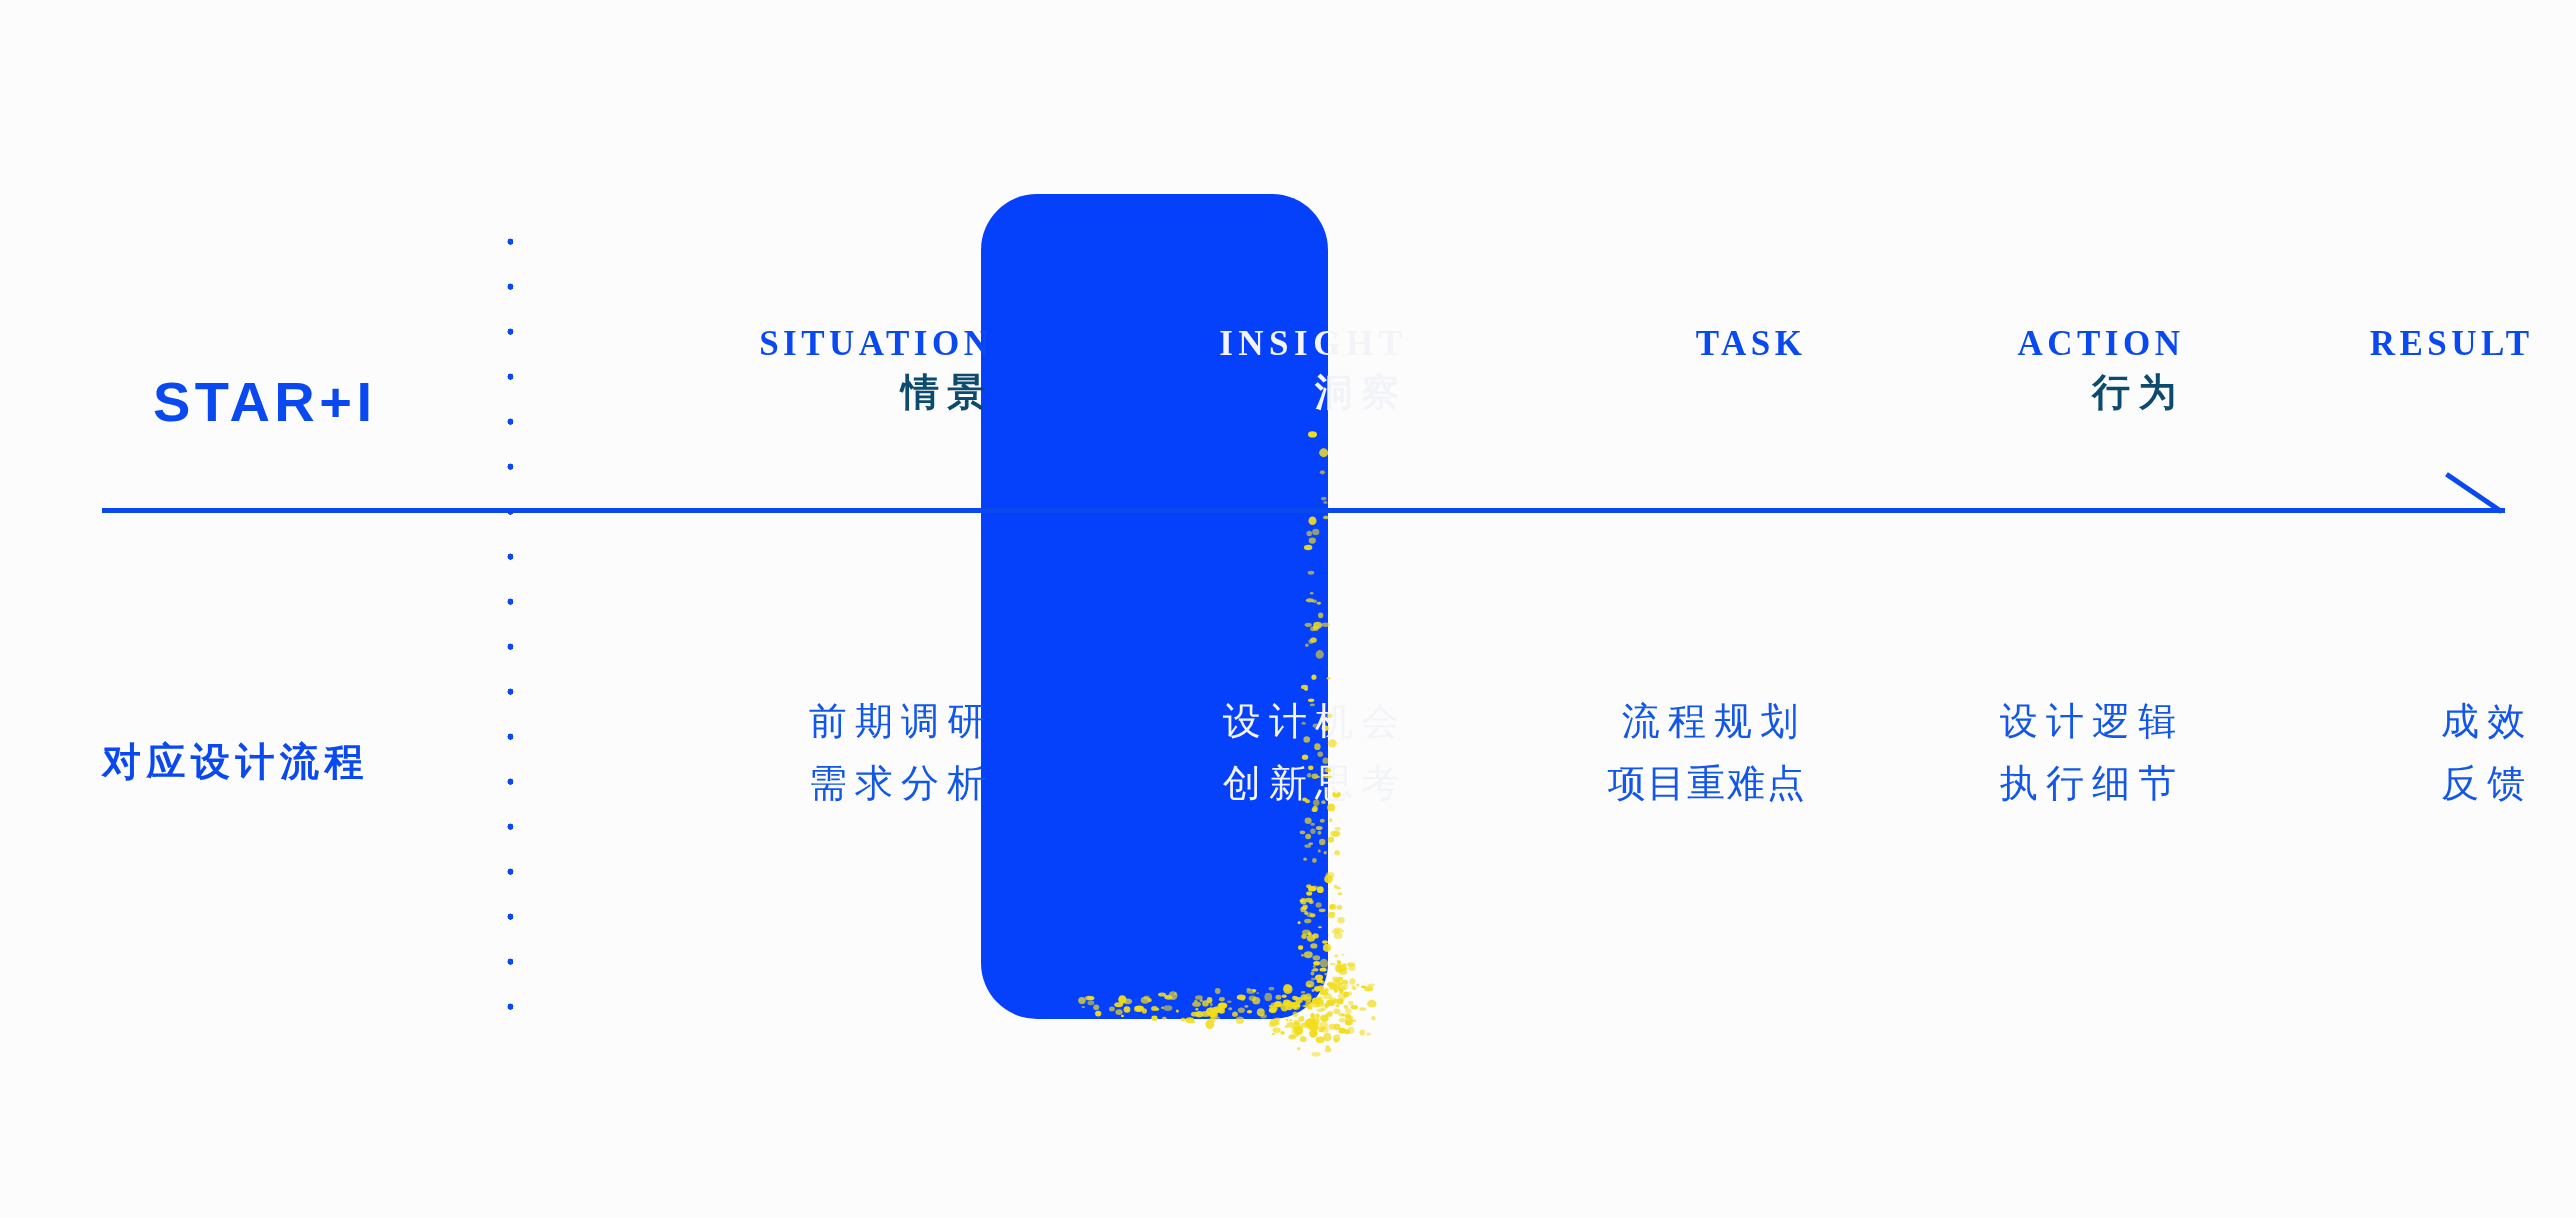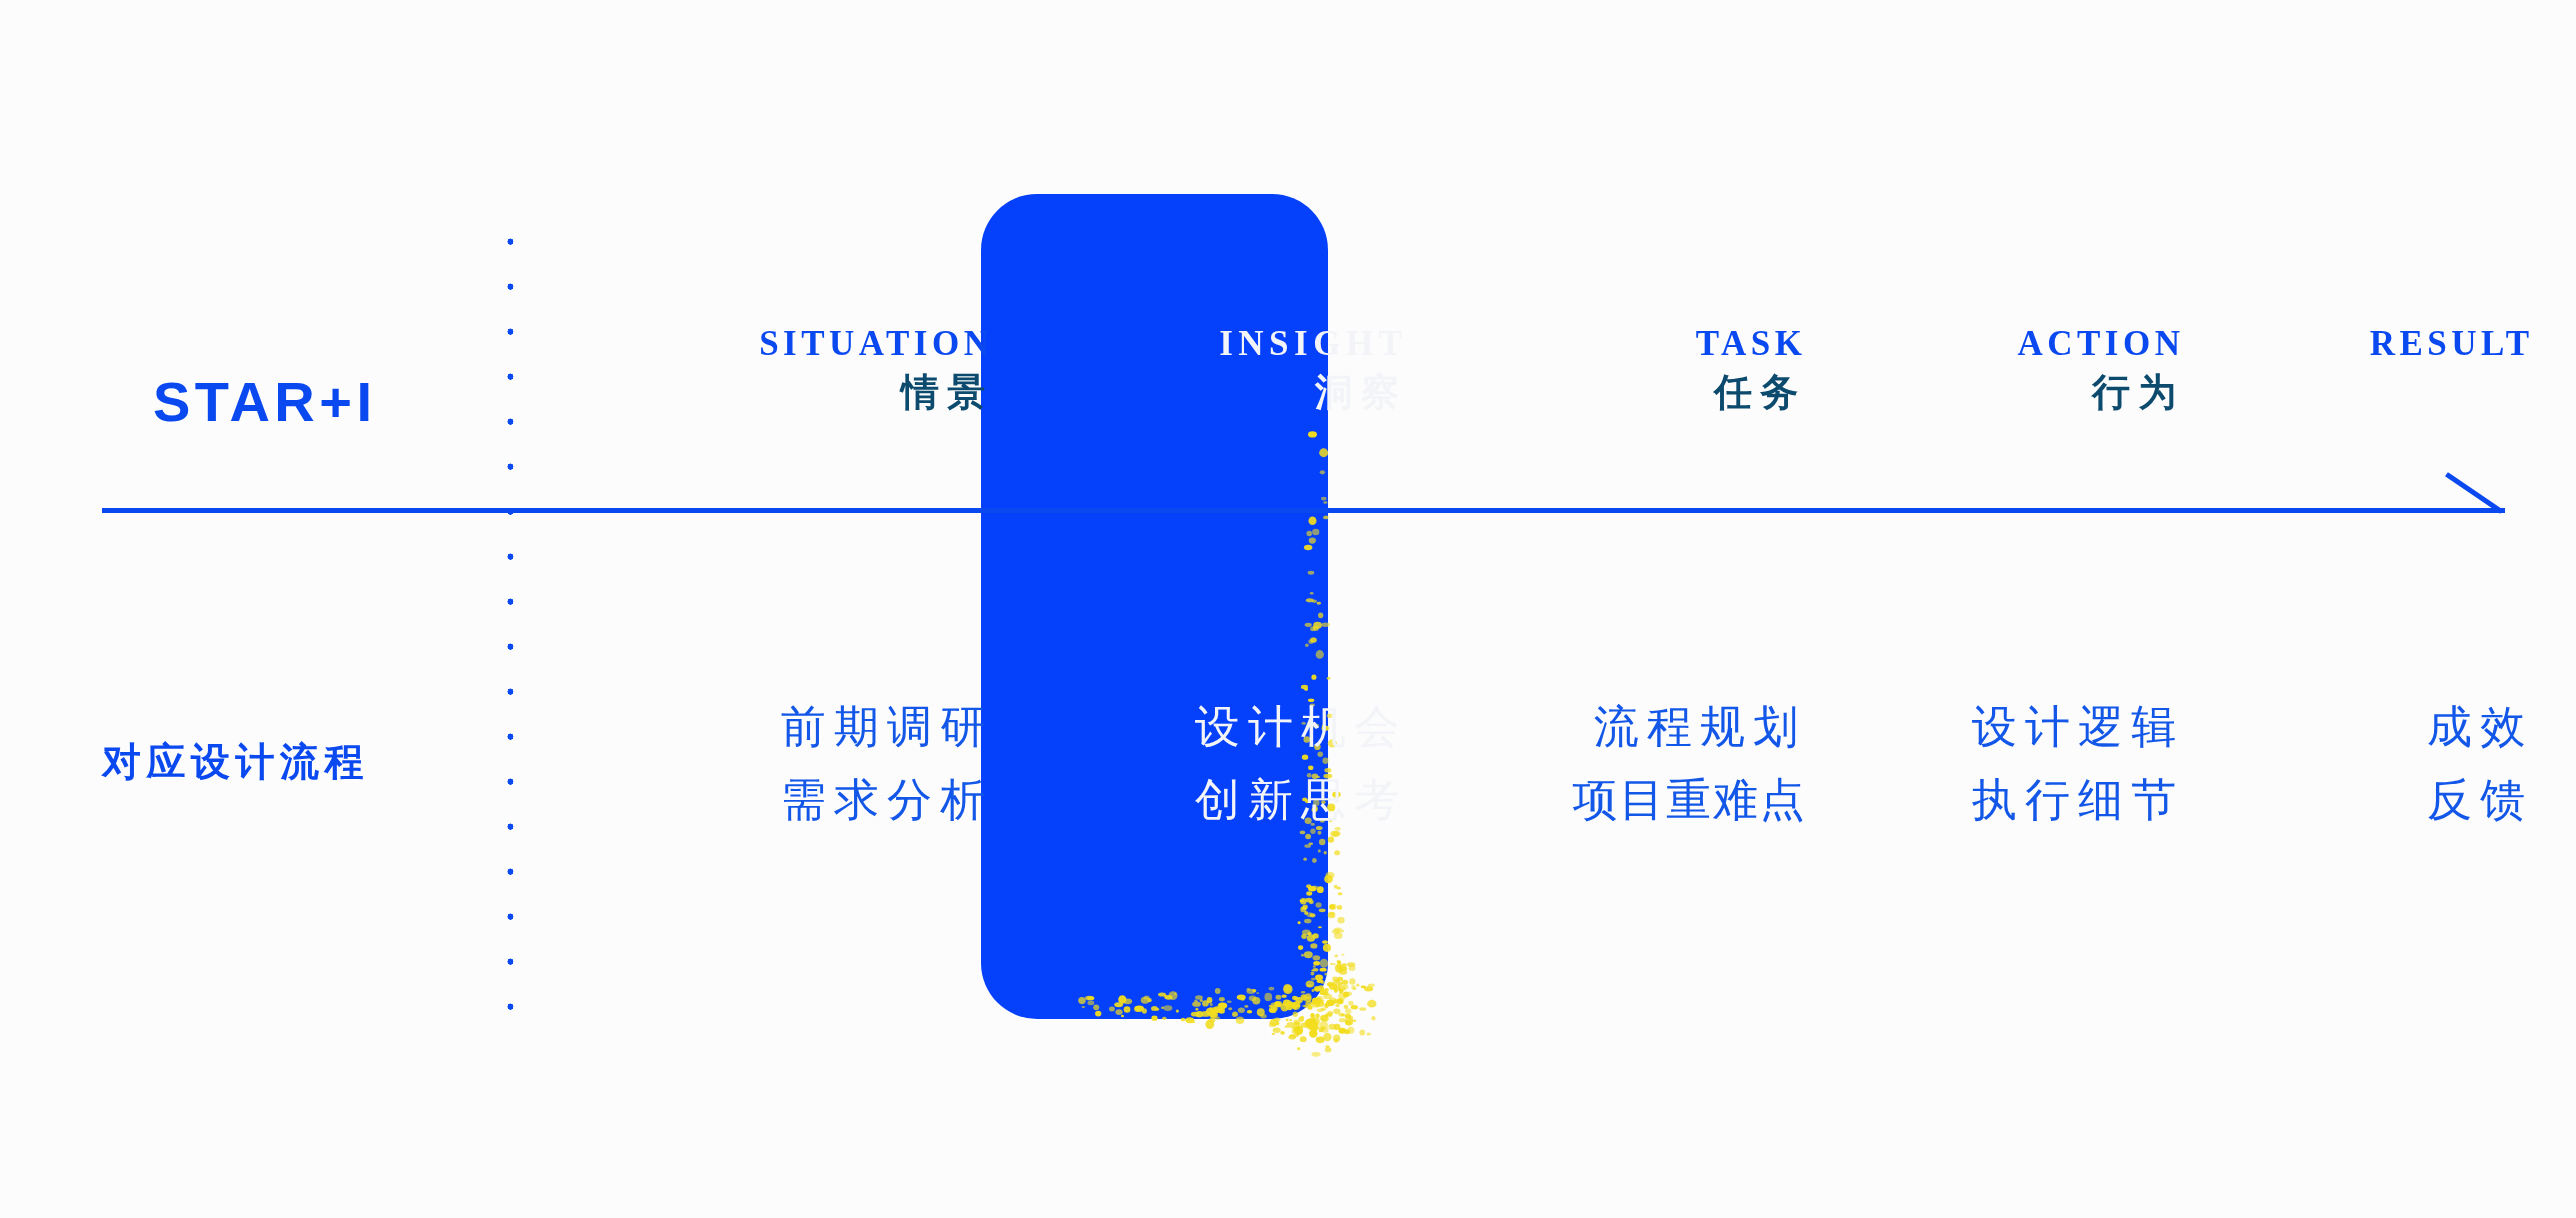--- a/index.html
+++ b/index.html
@@ -124,21 +124,21 @@
     color: #0c4a6e;
     font-size: 38px;
     font-weight: bold;
     letter-spacing: 8.2px;
     line-height: 1.55;
     white-space: nowrap;
     text-indent: 8.2px;
   }
   .body-line {
     color: #1357E8;
-    font-size: 45px;
+    font-size: 38px;
     font-weight: normal;
     letter-spacing: 8.2px;
     line-height: 1.62;
     white-space: nowrap;
     text-indent: 8.2px;
   }
   .body-line.tight {
     letter-spacing: 1.8px;
     text-indent: 1.8px;
   }
@@ -597,21 +597,20 @@
     <div class="head-en">INSIGHT</div>
     <div class="head-cn">洞察</div>
   </div>
   <div class="column col-body on-card" style="left:1153px; z-index:5;">
     <div class="body-line">设计机会</div>
     <div class="body-line">创新思考</div>
   </div>
 
   <div class="column col-head" style="left:1552px;">
     <div class="head-en">TASK</div>
-    <div class="head-cn">任务</div>
   </div>
   <div class="column col-head" style="left:1930px;">
     <div class="head-en">ACTION</div>
     <div class="head-cn">行为</div>
   </div>
 
   <div class="column col-body" style="left:1552px;">
     <div class="body-line">流程规划</div>
     <div class="body-line tight">项目重难点</div>
   </div>

